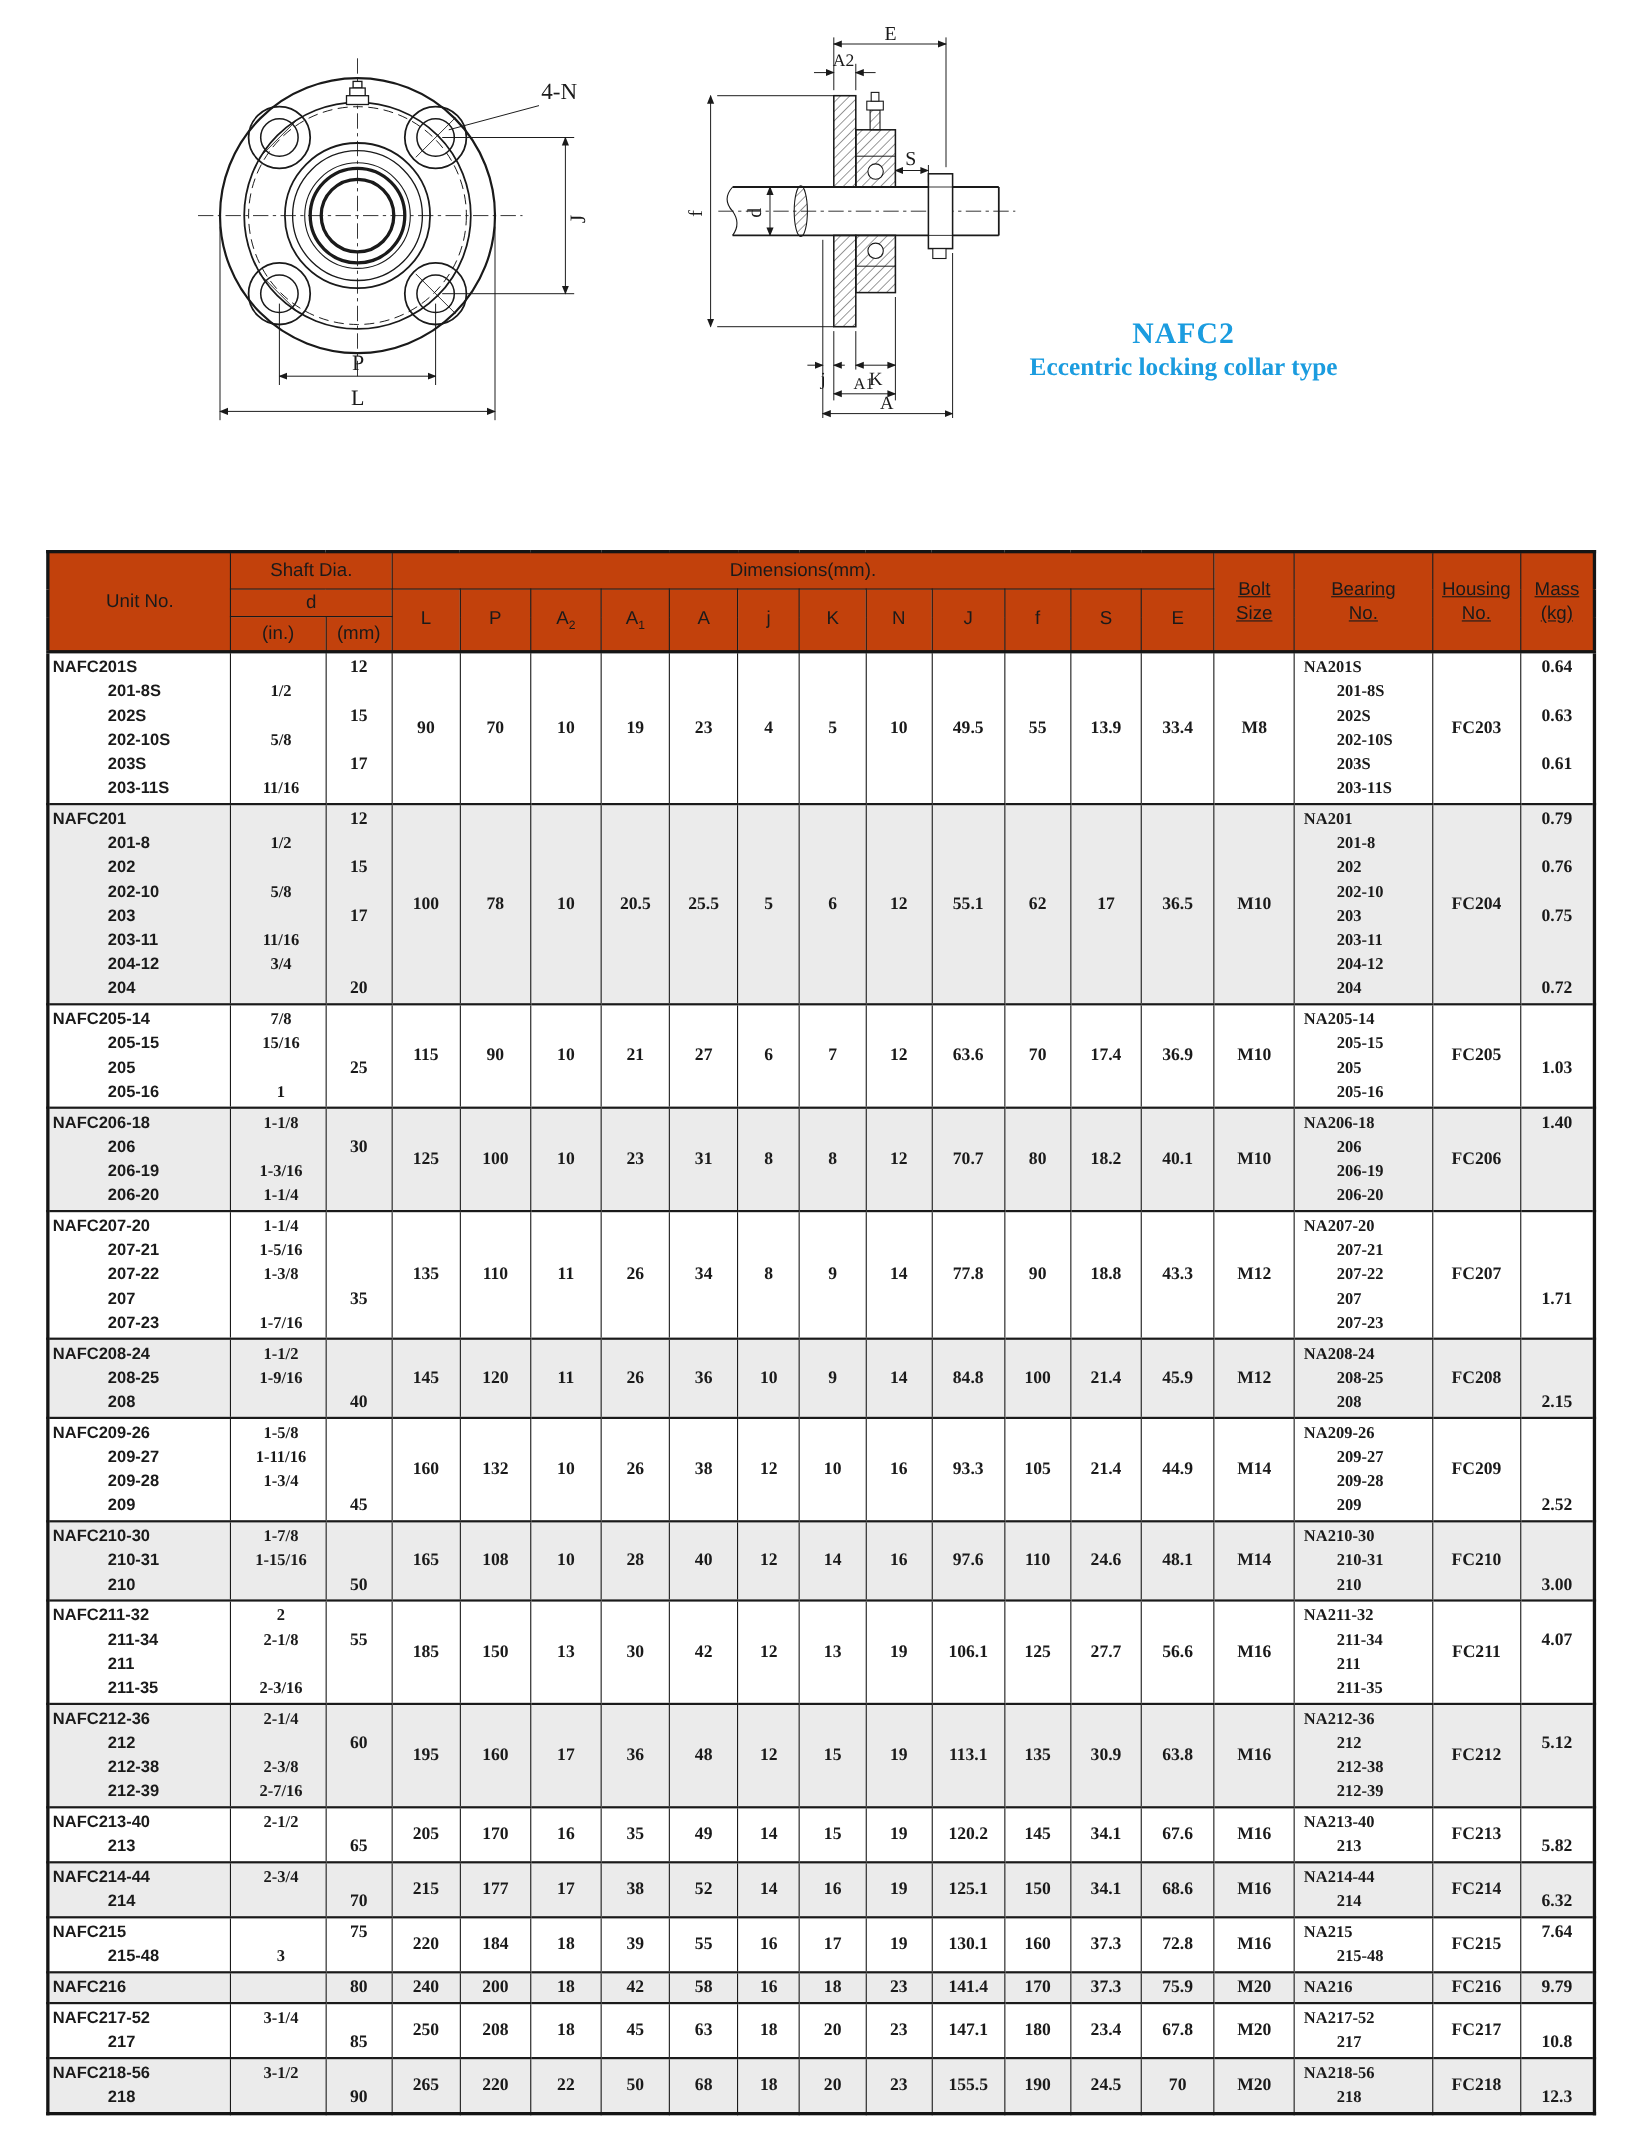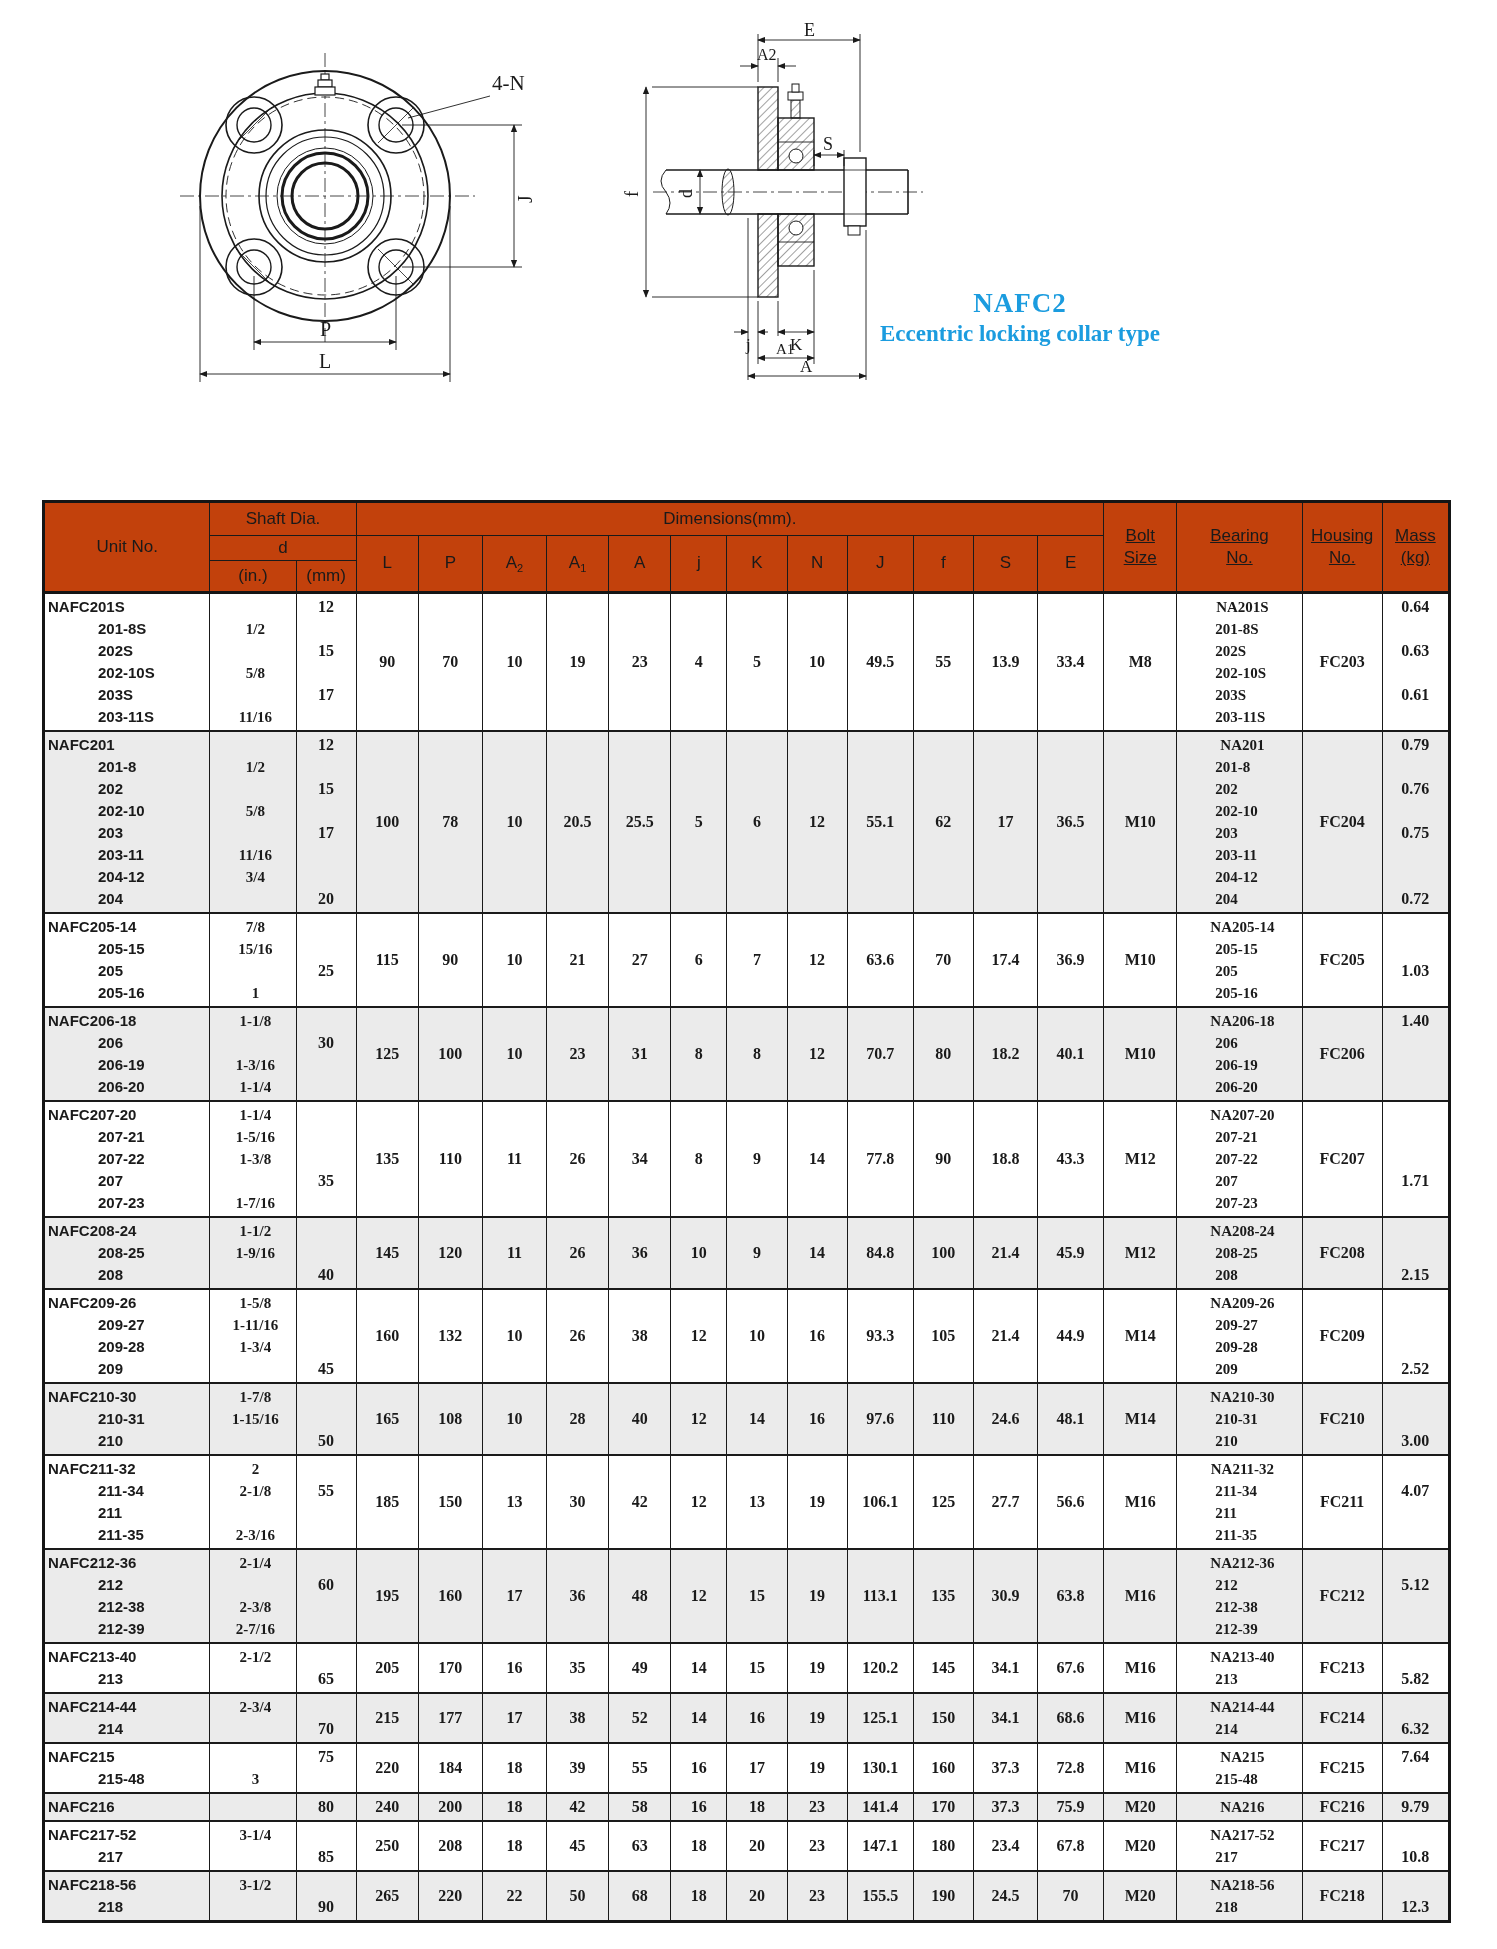--- a/index.html
+++ b/index.html
@@ -6,21 +6,21 @@
   body{width:1497px;height:1949px;position:relative;background:#ffffff;
        font-family:"Liberation Sans",sans-serif;color:#1a1a1a;}
   .page{position:absolute;inset:0;overflow:hidden;}
 
   
   .drawing{position:absolute;}
   #front-view{left:140px;top:38px;}
   #section-view{left:608px;top:22px;}
   svg text{font-family:"Liberation Serif","DejaVu Serif",serif;fill:#1a1a1a;}
 
-  .title-block{position:absolute;left:840px;top:288px;width:360px;text-align:center;
+  .title-block{position:absolute;left:896px;top:288px;width:360px;text-align:center;
                color:#1b9cdf;font-family:"Liberation Serif","DejaVu Serif",serif;}
   .title-code{font-size:27px;font-weight:bold;letter-spacing:1px;}
   .title-sub{font-size:23px;font-weight:bold;margin-top:2px;}
 
   
   .spec-table-wrap{position:absolute;left:42px;top:500px;}
   table{border-collapse:collapse;table-layout:fixed;width:1409px;border:3px solid #151515;}
   th,td{border:1px solid #1a1a1a;box-sizing:border-box;}
   thead th{background:#c2410c;font-weight:normal;font-size:17px;text-align:center;
            font-family:"Liberation Sans",sans-serif;padding:2px;}
@@ -35,21 +35,21 @@
   tbody tr.row-gray td{background:#ebebeb;}
 
   .c-unit{font-family:"Liberation Sans",sans-serif;font-weight:bold;font-size:15px;
           vertical-align:top;padding:2px 3px;margin-left:40px;}
   .u-first{display:block;}
   .u-rest{display:block;padding-left:50px;}
   .c-in{vertical-align:top;text-align:center;padding-left:7px;font-size:15px;}
   .c-mm{vertical-align:top;text-align:center;}
   .c-num,.c-bolt,.c-housing{text-align:center;vertical-align:middle;}
   .c-bearing{vertical-align:top;font-size:15px;}
-  .b-first{display:block;padding-left:6px;text-align:center;}
+  .b-first{display:block;padding-left:6px;}
   .b-rest{display:block;padding-left:36px;}
   .c-mass{vertical-align:top;text-align:center;}
   .hrow1 th{height:34px;}
   .hrow3 th{height:32px;}
 </style>
 </head>
 <body>
 
 <div class="page">
 

